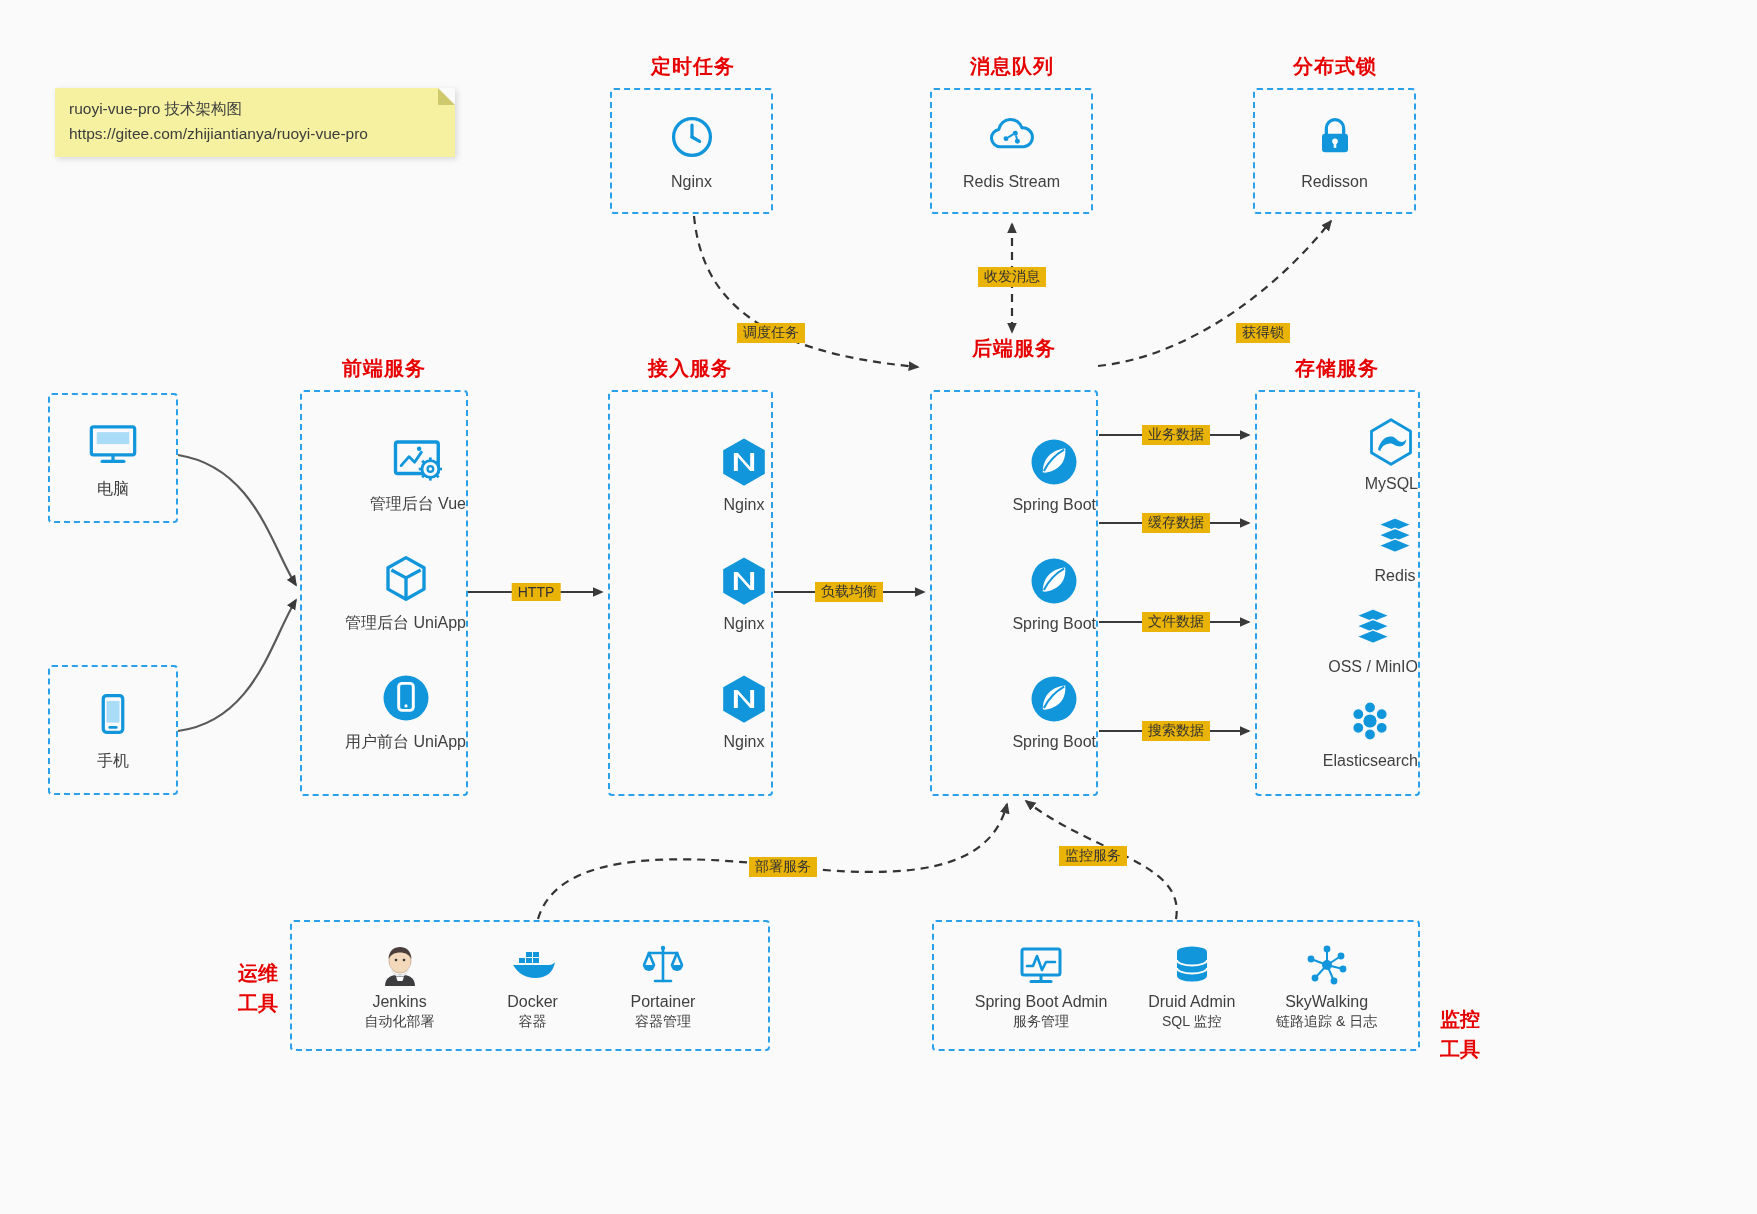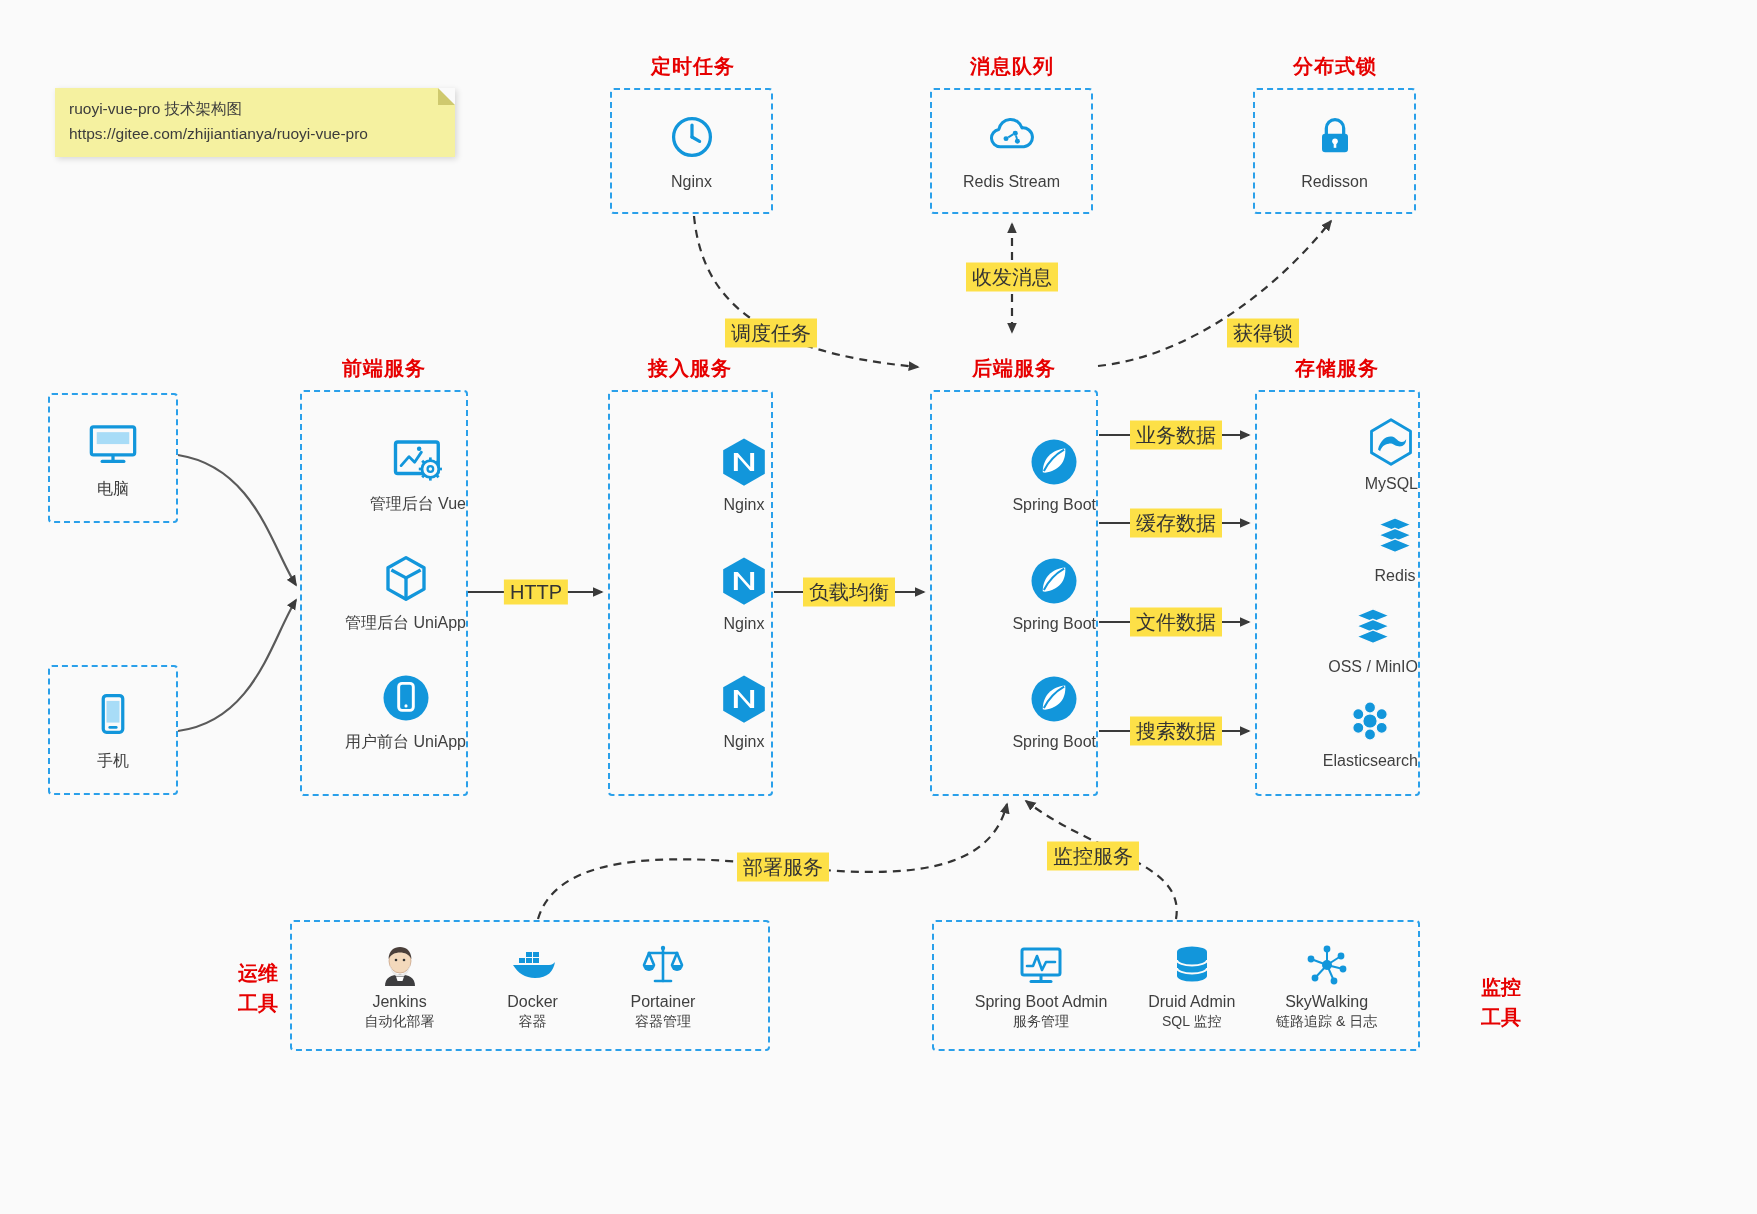--- a/index.html
+++ b/index.html
@@ -22,22 +22,22 @@
   .dbox { position:absolute; border:2.5px dashed #2aa0ea; border-radius:4px; z-index:2; }
   .vbox { display:flex; flex-direction:column; align-items:center; justify-content:center; gap:10px; }
   .col  { display:flex; flex-direction:column; align-items:flex-end; justify-content:space-evenly; padding:4px 0; }
   .row  { display:flex; flex-direction:row; align-items:center; justify-content:space-evenly; }
 
   .item { display:flex; flex-direction:column; align-items:center; gap:7px; }
   .ilabel { font-size:16px; color:#3f3f3f; white-space:nowrap; }
   .iname  { font-size:16px; color:#3f3f3f; white-space:nowrap; }
   .idesc  { font-size:14px; color:#3f3f3f; white-space:nowrap; margin-top:-2px; }
 
-  .elabel { position:absolute; transform:translate(-50%,-50%); background:#fde047;
-            padding:1px 6px; font-size:20px; color:#333; white-space:nowrap; z-index:3; }
+  .elabel { position:absolute; transform:translate(-50%,-50%); background:#eab308;
+            padding:1px 6px; font-size:14px; color:#333; white-space:nowrap; z-index:3; }
 
   .ic { display:block; }
   .ic46 { width:46px; height:46px; }
   .ic48 { width:48px; height:48px; }
   .ic52 { width:52px; height:52px; }
   .ic54 { width:54px; height:54px; }
   .defs { position:absolute; width:0; height:0; overflow:hidden; }
 </style>
 </head>
 <body>
@@ -302,21 +302,21 @@
       <div class="ilabel">Nginx</div>
     </div>
     <div class="item">
       <svg class="ic ic54">
           <use href="#sym-nginx"></use>
         </svg>
       <div class="ilabel">Nginx</div>
     </div>
   </div>
 
-  <div class="gtitle" style="left:1014px; top:355px;">后端服务</div>
+  <div class="gtitle" style="left:1014px; top:335px;">后端服务</div>
   <div class="dbox col" style="left:930px; top:390px; width:168px; height:406px;">
     <div class="item">
       <svg class="ic ic54">
           <use href="#sym-spring"></use>
         </svg>
       <div class="ilabel">Spring Boot</div>
     </div>
     <div class="item">
       <svg class="ic ic54">
           <use href="#sym-spring"></use>
@@ -400,21 +400,21 @@
       <div class="idesc">SQL 监控</div>
     </div>
     <div class="item bitem" style="gap:4px;">
       <svg class="ic ic48">
           <use href="#sym-skywalking"></use>
         </svg>
       <div class="iname">SkyWalking</div>
       <div class="idesc">链路追踪 &amp; 日志</div>
     </div>
   </div>
-  <div class="sideTitle" style="left:1437px; top:972px;margin-left:41px;">监控工具</div>
+  <div class="sideTitle" style="left:1437px; top:1004px;">监控工具</div>
 
   <div class="elabel" style="left:536px; top:592px;">HTTP</div>
   <div class="elabel" style="left:849px; top:592px;">负载均衡</div>
   <div class="elabel" style="left:1176px; top:435px;">业务数据</div>
   <div class="elabel" style="left:1176px; top:523px;">缓存数据</div>
   <div class="elabel" style="left:1176px; top:622px;">文件数据</div>
   <div class="elabel" style="left:1176px; top:731px;">搜索数据</div>
   <div class="elabel" style="left:771px; top:333px;">调度任务</div>
   <div class="elabel" style="left:1012px; top:277px;">收发消息</div>
   <div class="elabel" style="left:1263px; top:333px;">获得锁</div>

